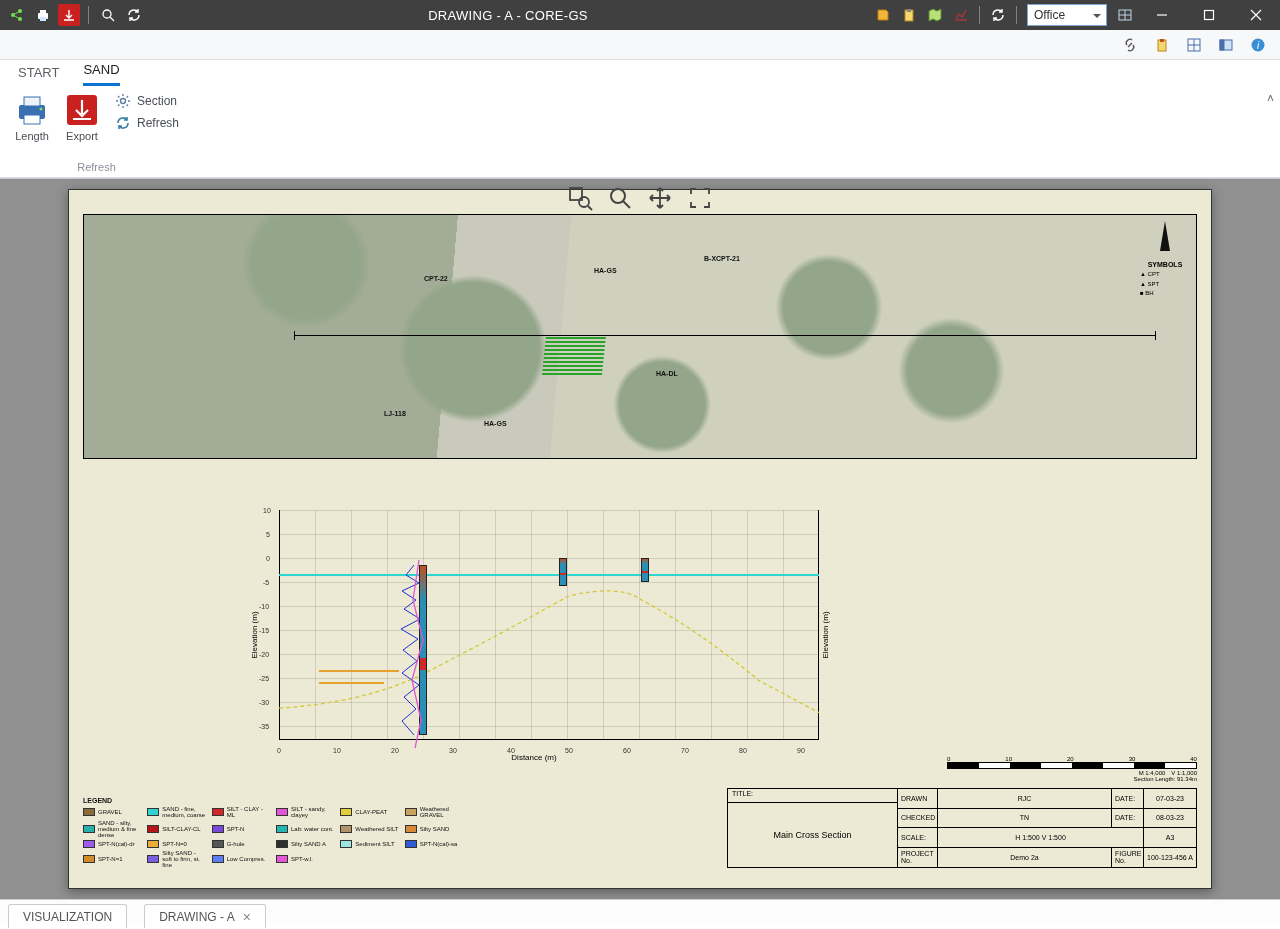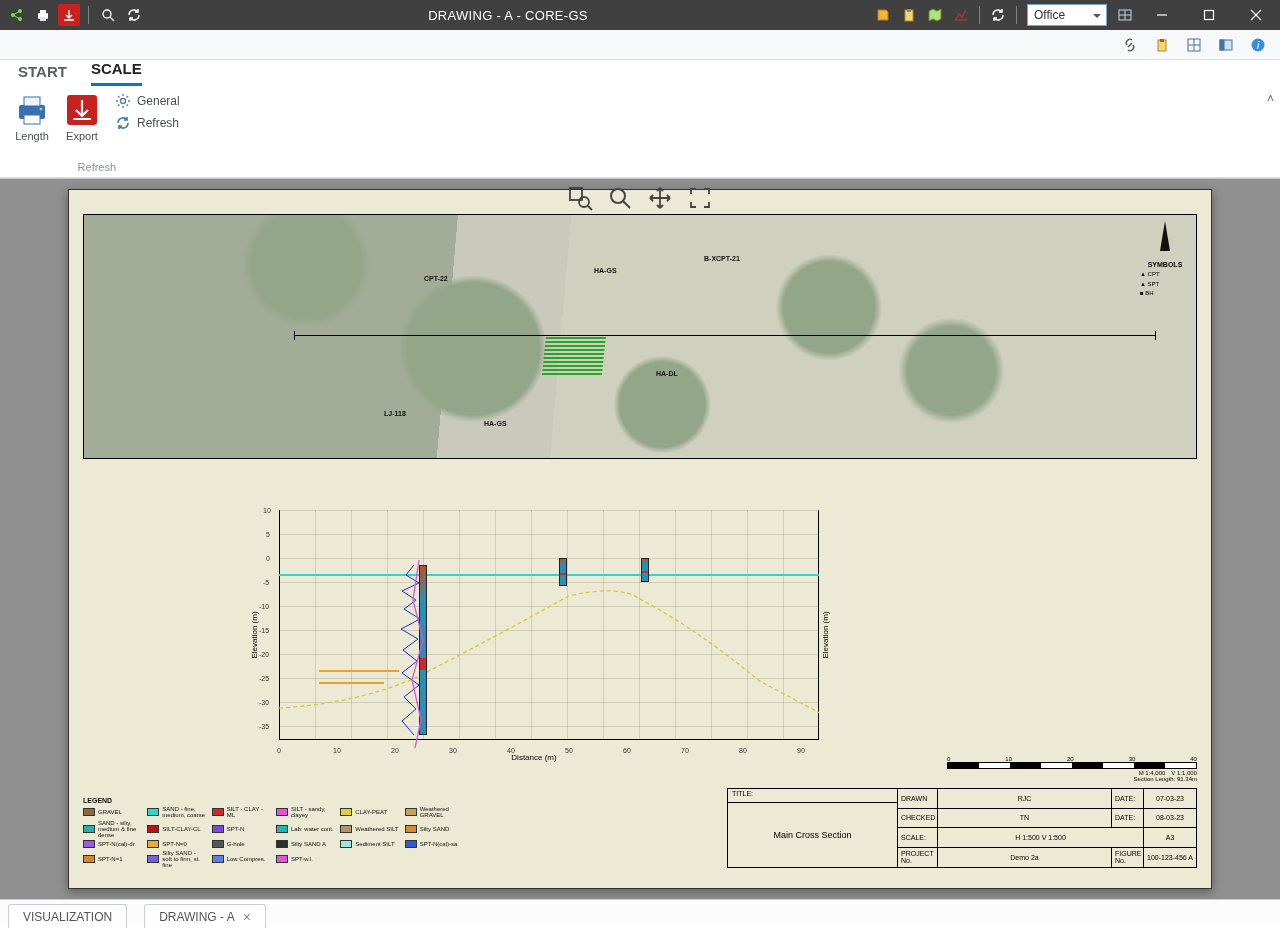--- a/index.html
+++ b/index.html
@@ -18,21 +18,21 @@
 .win-btn { width: 45px; height: 30px; display:flex;align-items:center;justify-content:center;}
 .win-btn svg{stroke:#fff;}
 
 
 .subbar { height: 30px; background:#f7f8fa; border-bottom:1px solid #dcdfe4; display:flex;align-items:center;justify-content:flex-end; padding:0 8px; gap:4px;}
 .subbar .proj-box{height:22px;border:1px solid #c7ccd4;background:#fff;color:#555;font-size:12px;display:flex;align-items:center;padding:0 10px;border-radius:2px;}
 .sb-icon{width:28px;height:22px;border:1px solid transparent;display:flex;align-items:center;justify-content:center;border-radius:2px;}
 
 
 .tabstrip{height:26px;display:flex;align-items:flex-end;gap:24px;padding:0 18px;background:#fff;}
-.tab{font-size:15px;color:#5a5f66;padding:4px 0 6px;cursor:pointer;font-weight:bold;}
+.tab{font-size:13px;color:#5a5f66;padding:4px 0 6px;cursor:pointer;}
 .tab.active{color:#222;border-bottom:3px solid #0b74d1;}
 
 
 .ribbon{height:92px;background:#fff;border-bottom:1px solid #dcdfe4;display:flex;position:relative;}
 .rgroup{padding:6px 14px 4px;display:flex;flex-direction:column;align-items:center;}
 .rgroup-row{display:flex;gap:14px;align-items:flex-start;}
 .rbtn-big{display:flex;flex-direction:column;align-items:center;gap:2px;font-size:11px;color:#4a4e55;}
 .rbtn-big .ic{width:36px;height:36px;display:flex;align-items:center;justify-content:center;}
 .rbtn-small-col{display:flex;flex-direction:column;gap:4px;}
 .rbtn-small{display:flex;align-items:center;gap:5px;font-size:12px;color:#4a4e55;}
@@ -241,21 +241,21 @@
   <div class="sb-icon">
       <svg width="16" height="16">
         <circle cx="8" cy="8" r="6.5" fill="#3a8fd4"></circle>
         <text x="8" y="12" text-anchor="middle" fill="#fff" font-size="10" font-family="Georgia" font-style="italic">i</text>
       </svg>
     </div>
 </div>
 
 <div class="tabstrip">
   <div class="tab">START</div>
-  <div class="tab active">SCALE</div>
+  <div class="tab active">SAND</div>
 </div>
 
 <div class="ribbon">
   <div class="rgroup">
     <div class="rgroup-row">
       <div class="rbtn-big">
         <div class="ic">
             <svg width="34" height="34">
               <rect x="4" y="12" width="26" height="14" rx="2" fill="#3a6fb0"></rect>
               <rect x="9" y="4" width="16" height="9" fill="#eef3fa" stroke="#3a6fb0"></rect>
@@ -275,21 +275,21 @@
         <span>Export</span>
       </div>
       <div class="rbtn-small-col">
         <div class="rbtn-small">
           <div class="ic">
               <svg width="16" height="16" fill="none" stroke="#5a7faa" stroke-width="1.4">
                 <circle cx="8" cy="8" r="2.5"></circle>
                 <path d="M8 1v2M8 13v2M1 8h2M13 8h2M3 3l1.4 1.4M11.6 11.6L13 13M13 3l-1.4 1.4M4.4 11.6L3 13"></path>
               </svg>
             </div>
-          <span>General</span>
+          <span>Section</span>
         </div>
         <div class="rbtn-small">
           <div class="ic">
               <svg width="16" height="16" fill="none" stroke="#3a7fa8" stroke-width="1.6">
                 <path d="M3 8a5 5 0 0 1 9-3M13 8a5 5 0 0 1-9 3"></path>
                 <path d="M12 2v3h-3M4 14v-3h3"></path>
               </svg>
             </div>
           <span>Refresh</span>
         </div>

